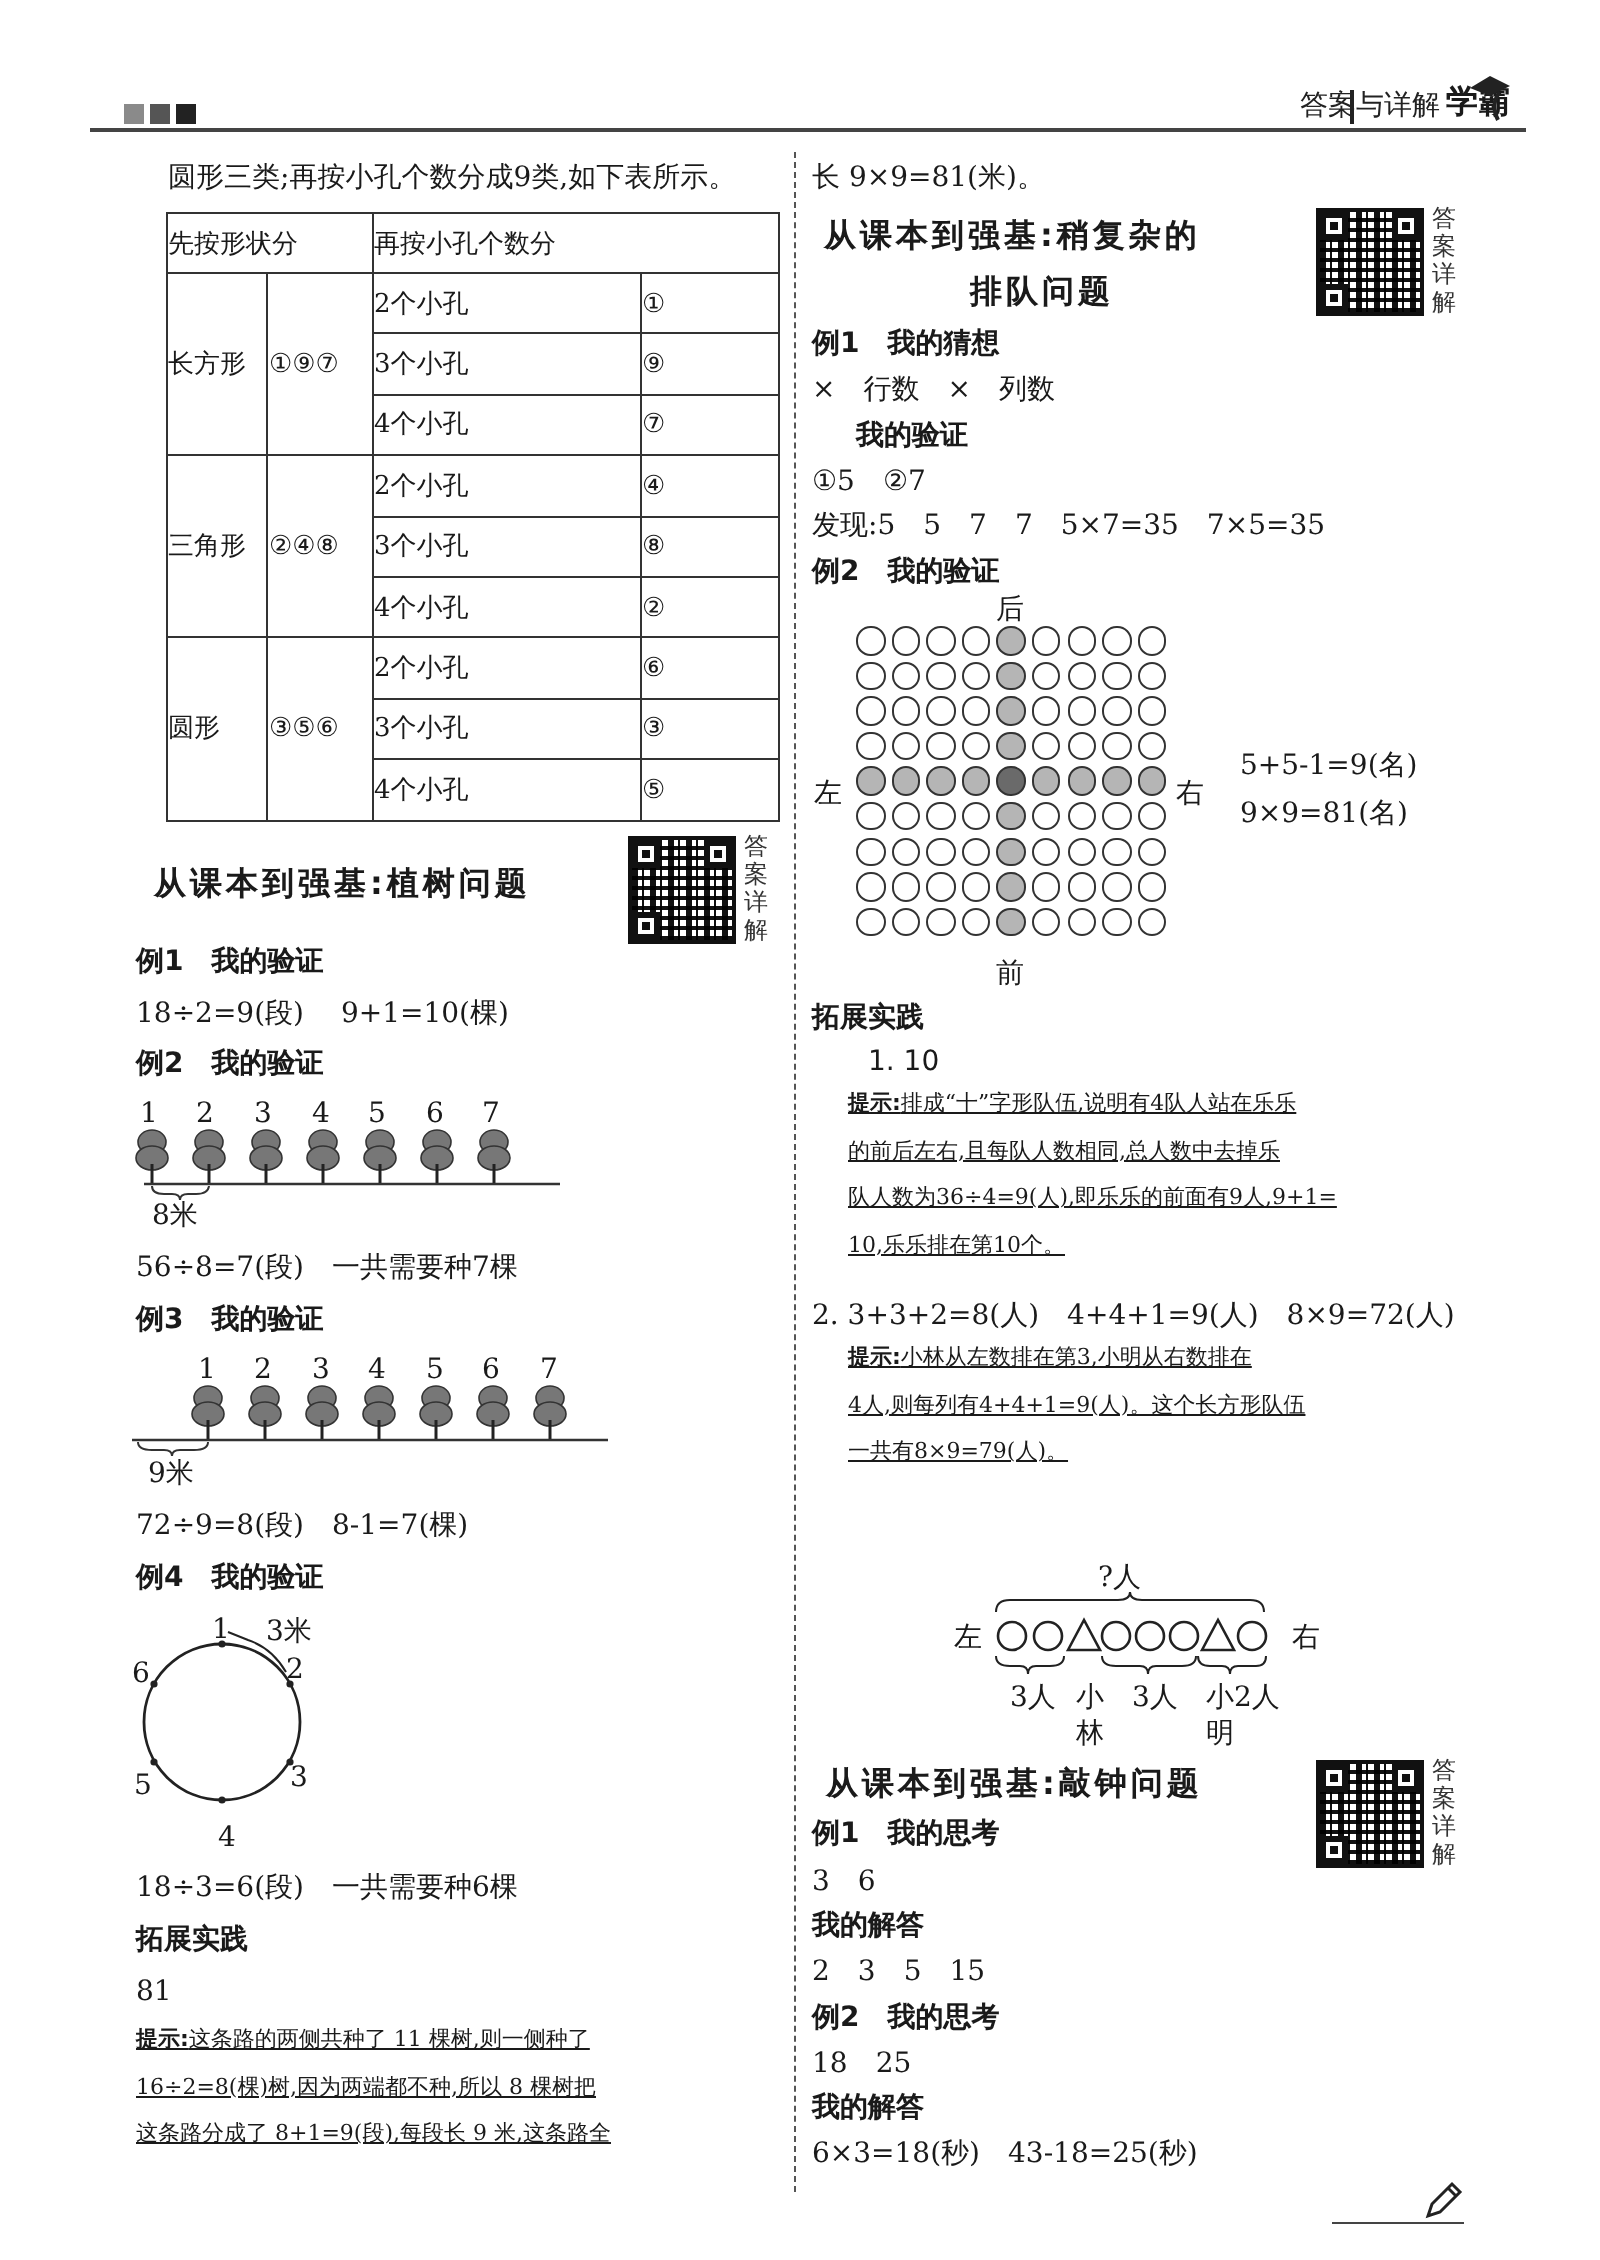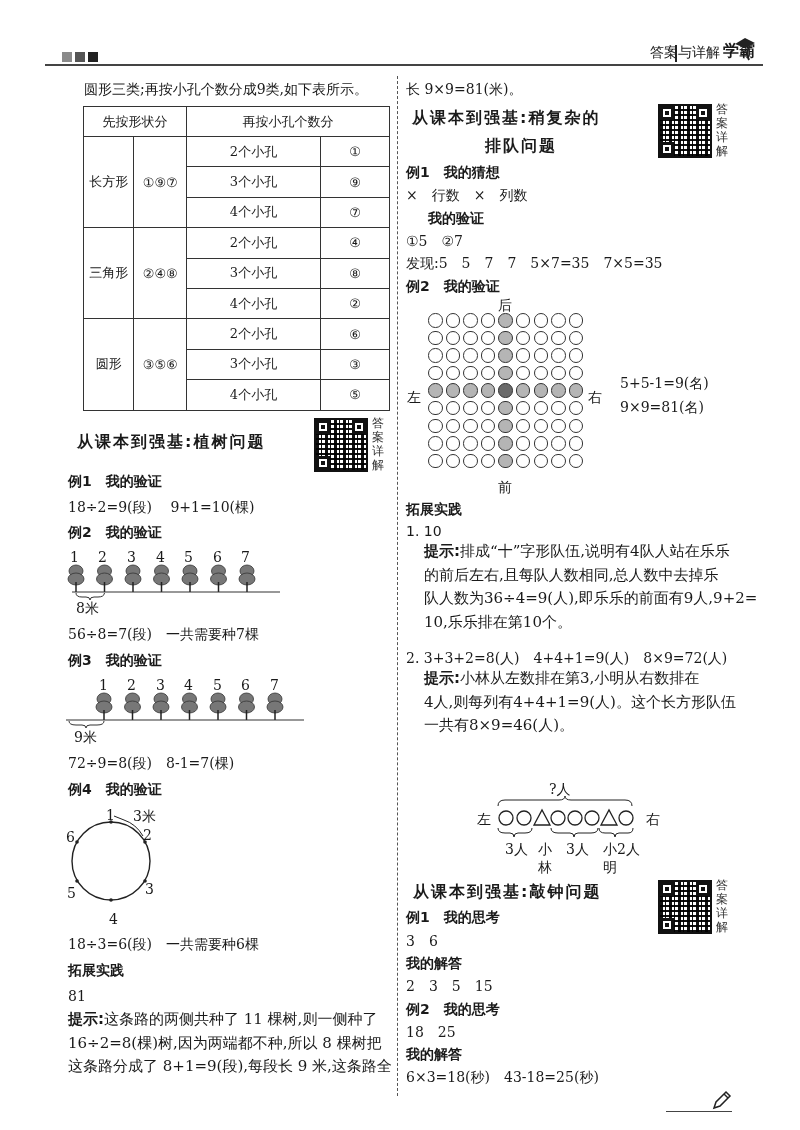--- a/index.html
+++ b/index.html
@@ -1,53 +1,53 @@
 <!DOCTYPE html>
 <html><head>
 <meta charset="utf-8">
 <style>
   * { margin: 0; padding: 0; box-sizing: border-box; }
   html, body { width: 800px; height: 1130px; background: #ffffff; overflow: hidden; }
   body { position: relative; font-family: "DejaVu Serif", "Liberation Serif", serif; color: #1a1a1a; }
   .abs { position: absolute; }
   .txt { font-size: 14px; line-height: 18px; white-space: nowrap; }
   .bold { font-weight: bold; font-family: "DejaVu Sans", "Liberation Sans", sans-serif; }
-  .sans { font-family: "DejaVu Sans", "Liberation Sans", sans-serif; }
+  .sans { font-family: "DejaVu Sans", "Liberation Sans", sans-serif; margin-left: 28px; }
 
   
   .hdr-squares { left: 62px; top: 52px; display: flex; gap: 3px; }
   .hdr-squares span { width: 10px; height: 10px; display: block; }
   .hdr-line { left: 45px; top: 64px; width: 718px; height: 2px; background: #444; }
   .hdr-title { right: 80px; top: 44px; font-size: 14px; font-family: "DejaVu Sans", sans-serif; color: #222; }
   .hdr-brand { right: 45px; top: 41px; font-size: 16px; font-weight: bold; font-family: "DejaVu Sans", sans-serif; }
   .hdr-sep { right: 123px; top: 45px; width: 2px; height: 17px; background: #222; }
 
   .col-divider { left: 397px; top: 76px; width: 0; height: 1020px; border-left: 1.5px dashed #555; }
 
   
   table.shape-table { position: absolute; left: 83px; top: 106px; border-collapse: collapse; font-size: 13px; }
-  table.shape-table td { border: 1.5px solid #333; text-align: center; height: 30.4px; padding: 0; margin-top: 24px; }
+  table.shape-table td { border: 1.5px solid #333; height: 30.4px; padding: 0; margin-top: 24px; }
   table.shape-table .h { height: 30px; }
 
   .section-title { font-size: 16px; font-weight: bold; letter-spacing: 2px; font-family: "DejaVu Sans", sans-serif; }
 
   
   .qr { width: 58px; height: 58px; background:
       repeating-linear-gradient(90deg, #111 0 3px, #fff 3px 5px, #111 5px 6px, #fff 6px 9px),
       repeating-linear-gradient(0deg, #111 0 2px, #fff 2px 5px);
       background-blend-mode: multiply; border: 2px solid #111; }
   .qr-corner { position: absolute; width: 14px; height: 14px; border: 3px solid #111; background: #fff; }
   .qr-corner::after { content: ""; position: absolute; left: 2px; top: 2px; width: 4px; height: 4px; background: #111; }
   .qr-label { font-size: 12px; line-height: 14px; width: 14px; color: #333; white-space: normal; word-break: break-all; }
   .dot-grid { position: absolute; left: 428px; top: 313px; display: grid; grid-template-columns: repeat(9, 17.6px); grid-auto-rows: 17.6px; }
   .dot { width: 14.5px; height: 14.5px; border: 1.3px solid #333; border-radius: 50%; background: #fff; }
   .dot.g { background: #b5b5b5; }
   .dot.d { background: #6a6a6a; }
 
-  .para { font-size: 15px; line-height: 23.5px; white-space: nowrap; }
+  .para { font-size: 11px; line-height: 23.5px; white-space: nowrap; text-decoration: underline; }
 </style>
 </head>
 <body>
 
 <div class="abs hdr-squares">
   <span style="background:#8a8a8a"></span>
   <span style="background:#555"></span>
   <span style="background:#222"></span>
 </div>
 <div class="abs hdr-title">答案与详解</div>
@@ -378,28 +378,28 @@
     <div class="dot"></div>
   </div>
 <div class="abs txt" style="left:620px;top:374px">5+5-1=9(名)</div>
 <div class="abs txt" style="left:620px;top:398px">9×9=81(名)</div>
 
 <div class="abs txt bold" style="left:406px;top:500px">拓展实践</div>
 <div class="abs txt sans" style="left:406px;top:522px">1. 10</div>
 <div class="abs para" style="left:424px;top:540px">
   <div><span class="bold">提示:</span><span>排成“十”字形队伍,说明有4队人站在乐乐</span></div>
   <div>的前后左右,且每队人数相同,总人数中去掉乐</div>
-  <div>队人数为36÷4=9(人),即乐乐的前面有9人,9+2=</div>
+  <div>队人数为36÷4=9(人),即乐乐的前面有9人,9+1=</div>
   <div>10,乐乐排在第10个。</div>
 </div>
 <div class="abs txt" style="left:406px;top:649px">2. 3+3+2=8(人)　4+4+1=9(人)　8×9=72(人)</div>
 <div class="abs para" style="left:424px;top:667px">
   <div><span class="bold">提示:</span><span>小林从左数排在第3,小明从右数排在</span></div>
   <div>4人,则每列有4+4+1=9(人)。这个长方形队伍</div>
-  <div>一共有8×9=46(人)。</div>
+  <div>一共有8×9=79(人)。</div>
 </div>
 
 <div class="abs txt" style="left:549px;top:780px">?人</div>
 <div class="abs txt" style="left:477px;top:810px">左</div>
 <div class="abs txt" style="left:646px;top:810px">右</div>
 <svg class="abs" style="left:495px;top:796px" width="150" height="50">
   <path d="M3 10 Q3 4 10 4 L64 4 Q70 4 70 0 Q70 4 76 4 L130 4 Q137 4 137 10" stroke="#222" fill="none"></path>
   <g stroke="#222" fill="none" stroke-width="1.3">
     <circle cx="11" cy="22" r="7"></circle>
       <circle cx="29" cy="22" r="7"></circle>

